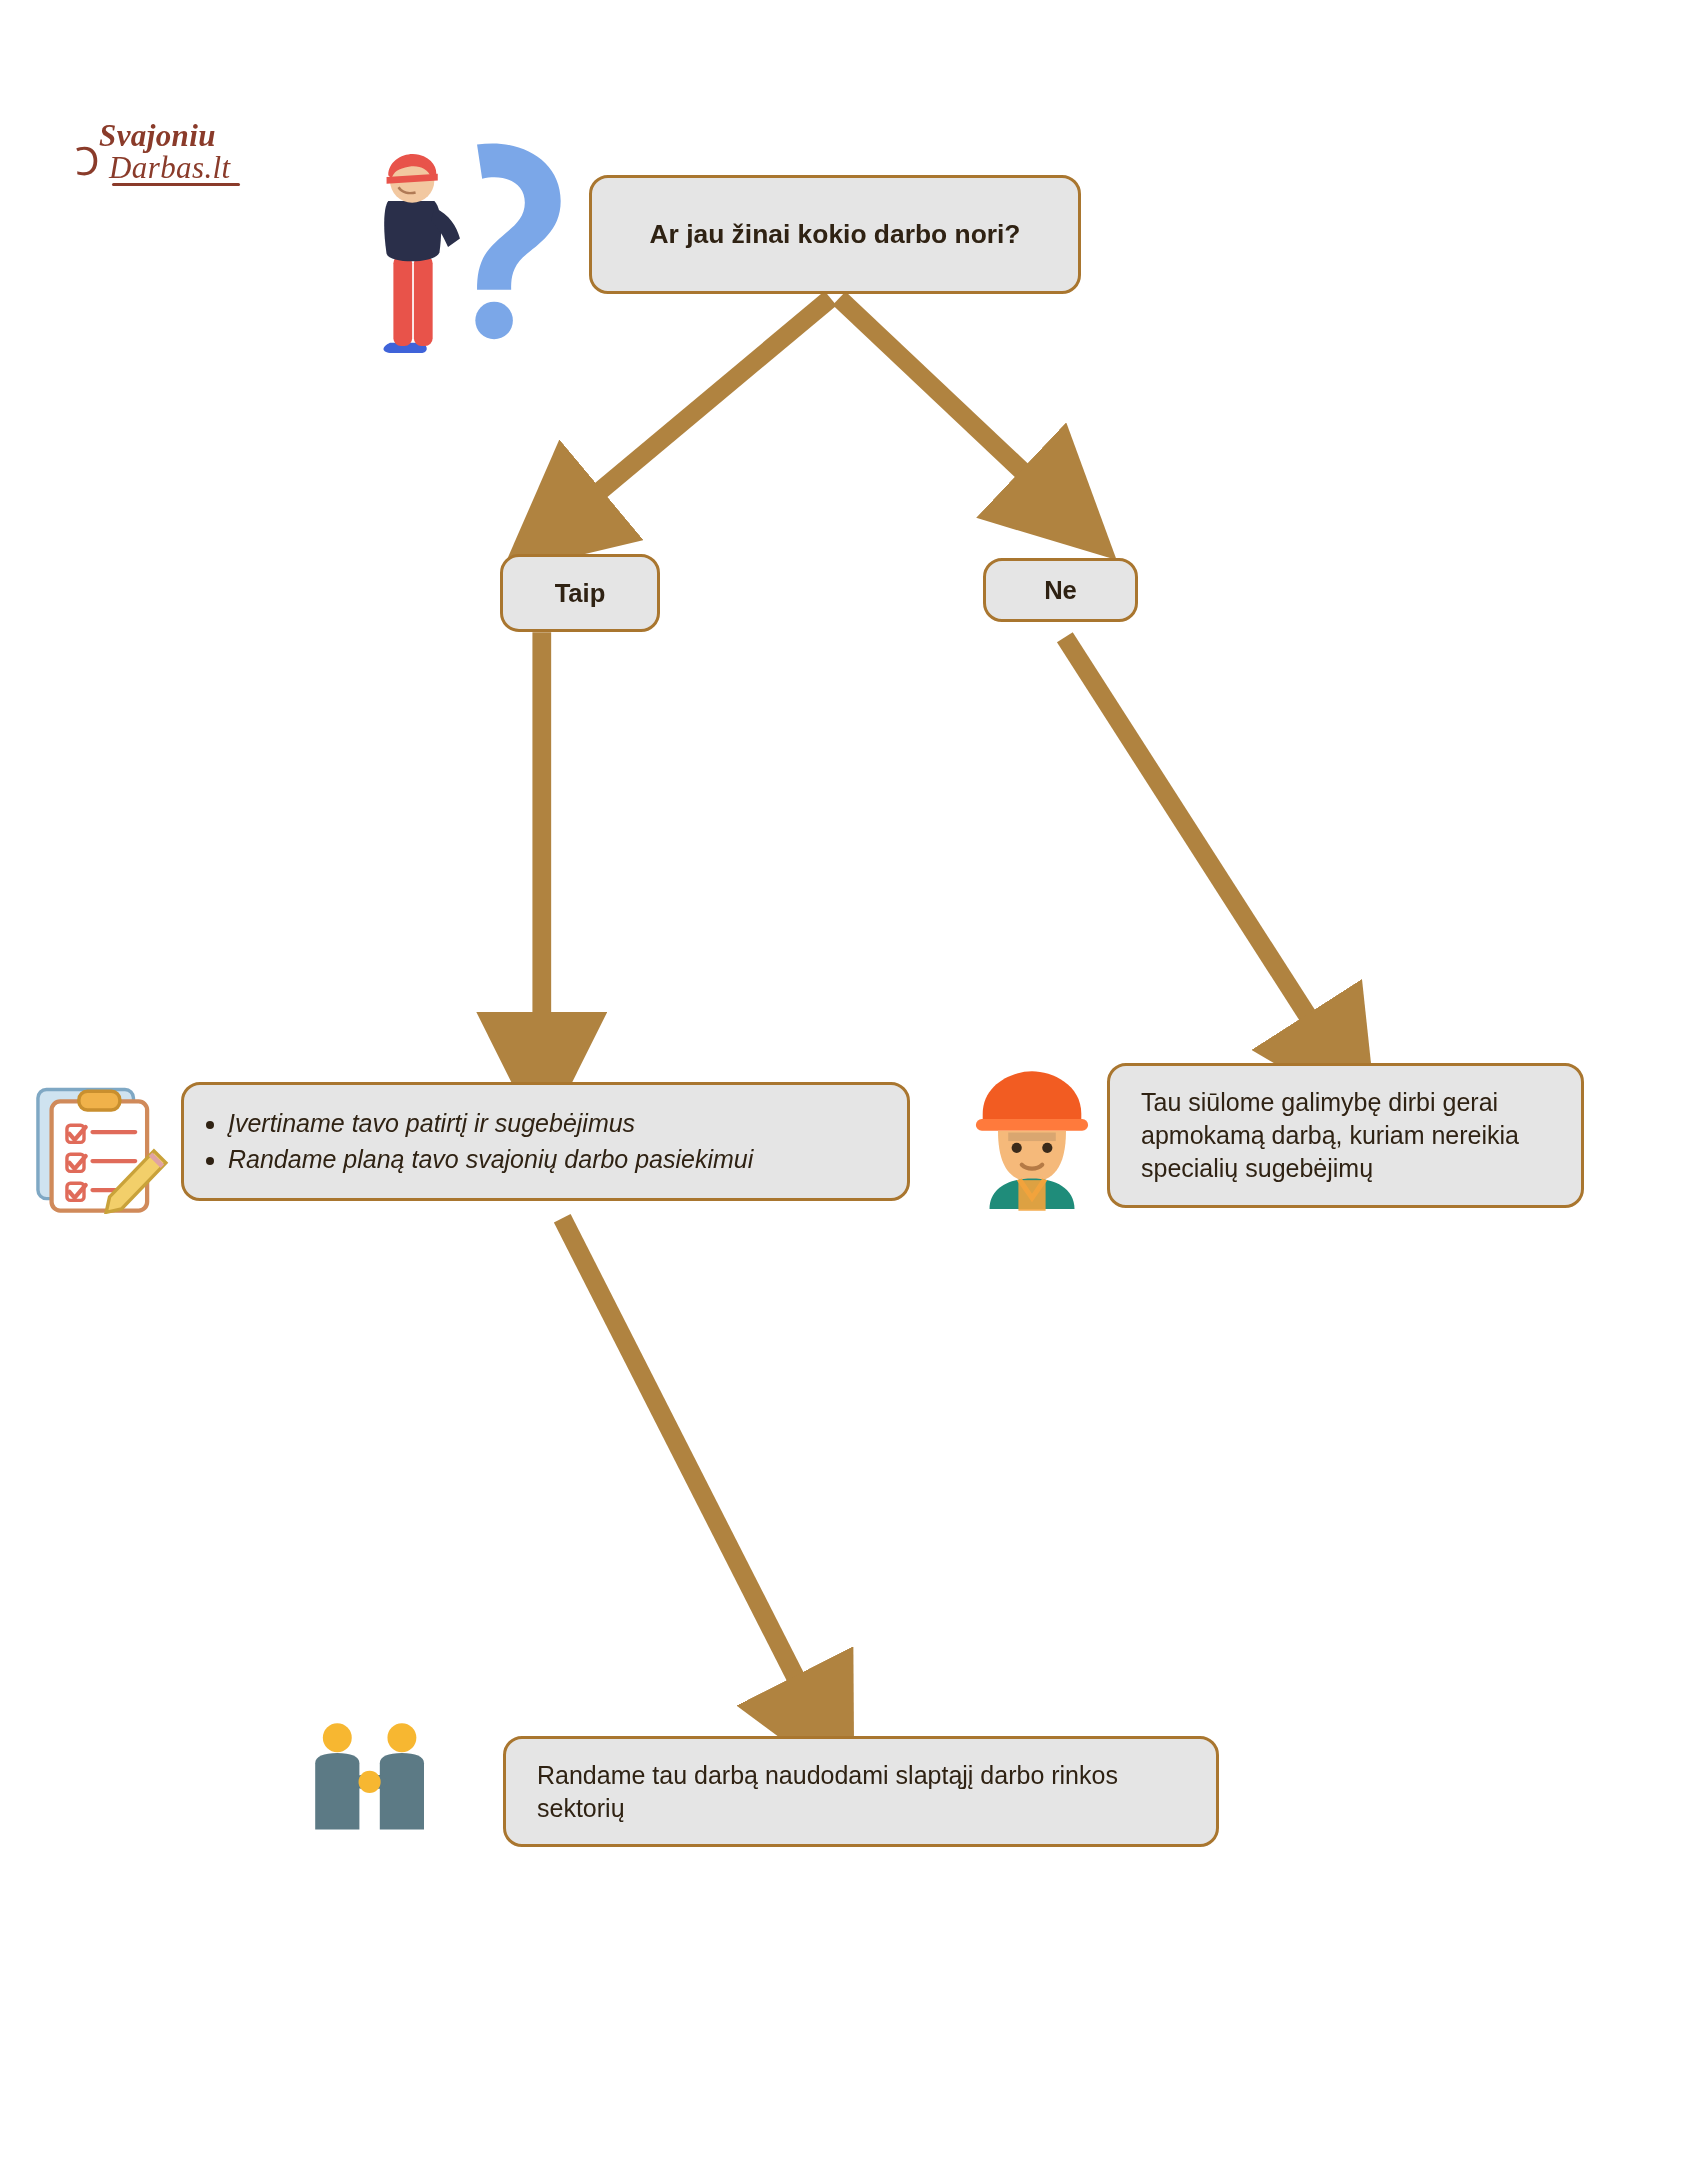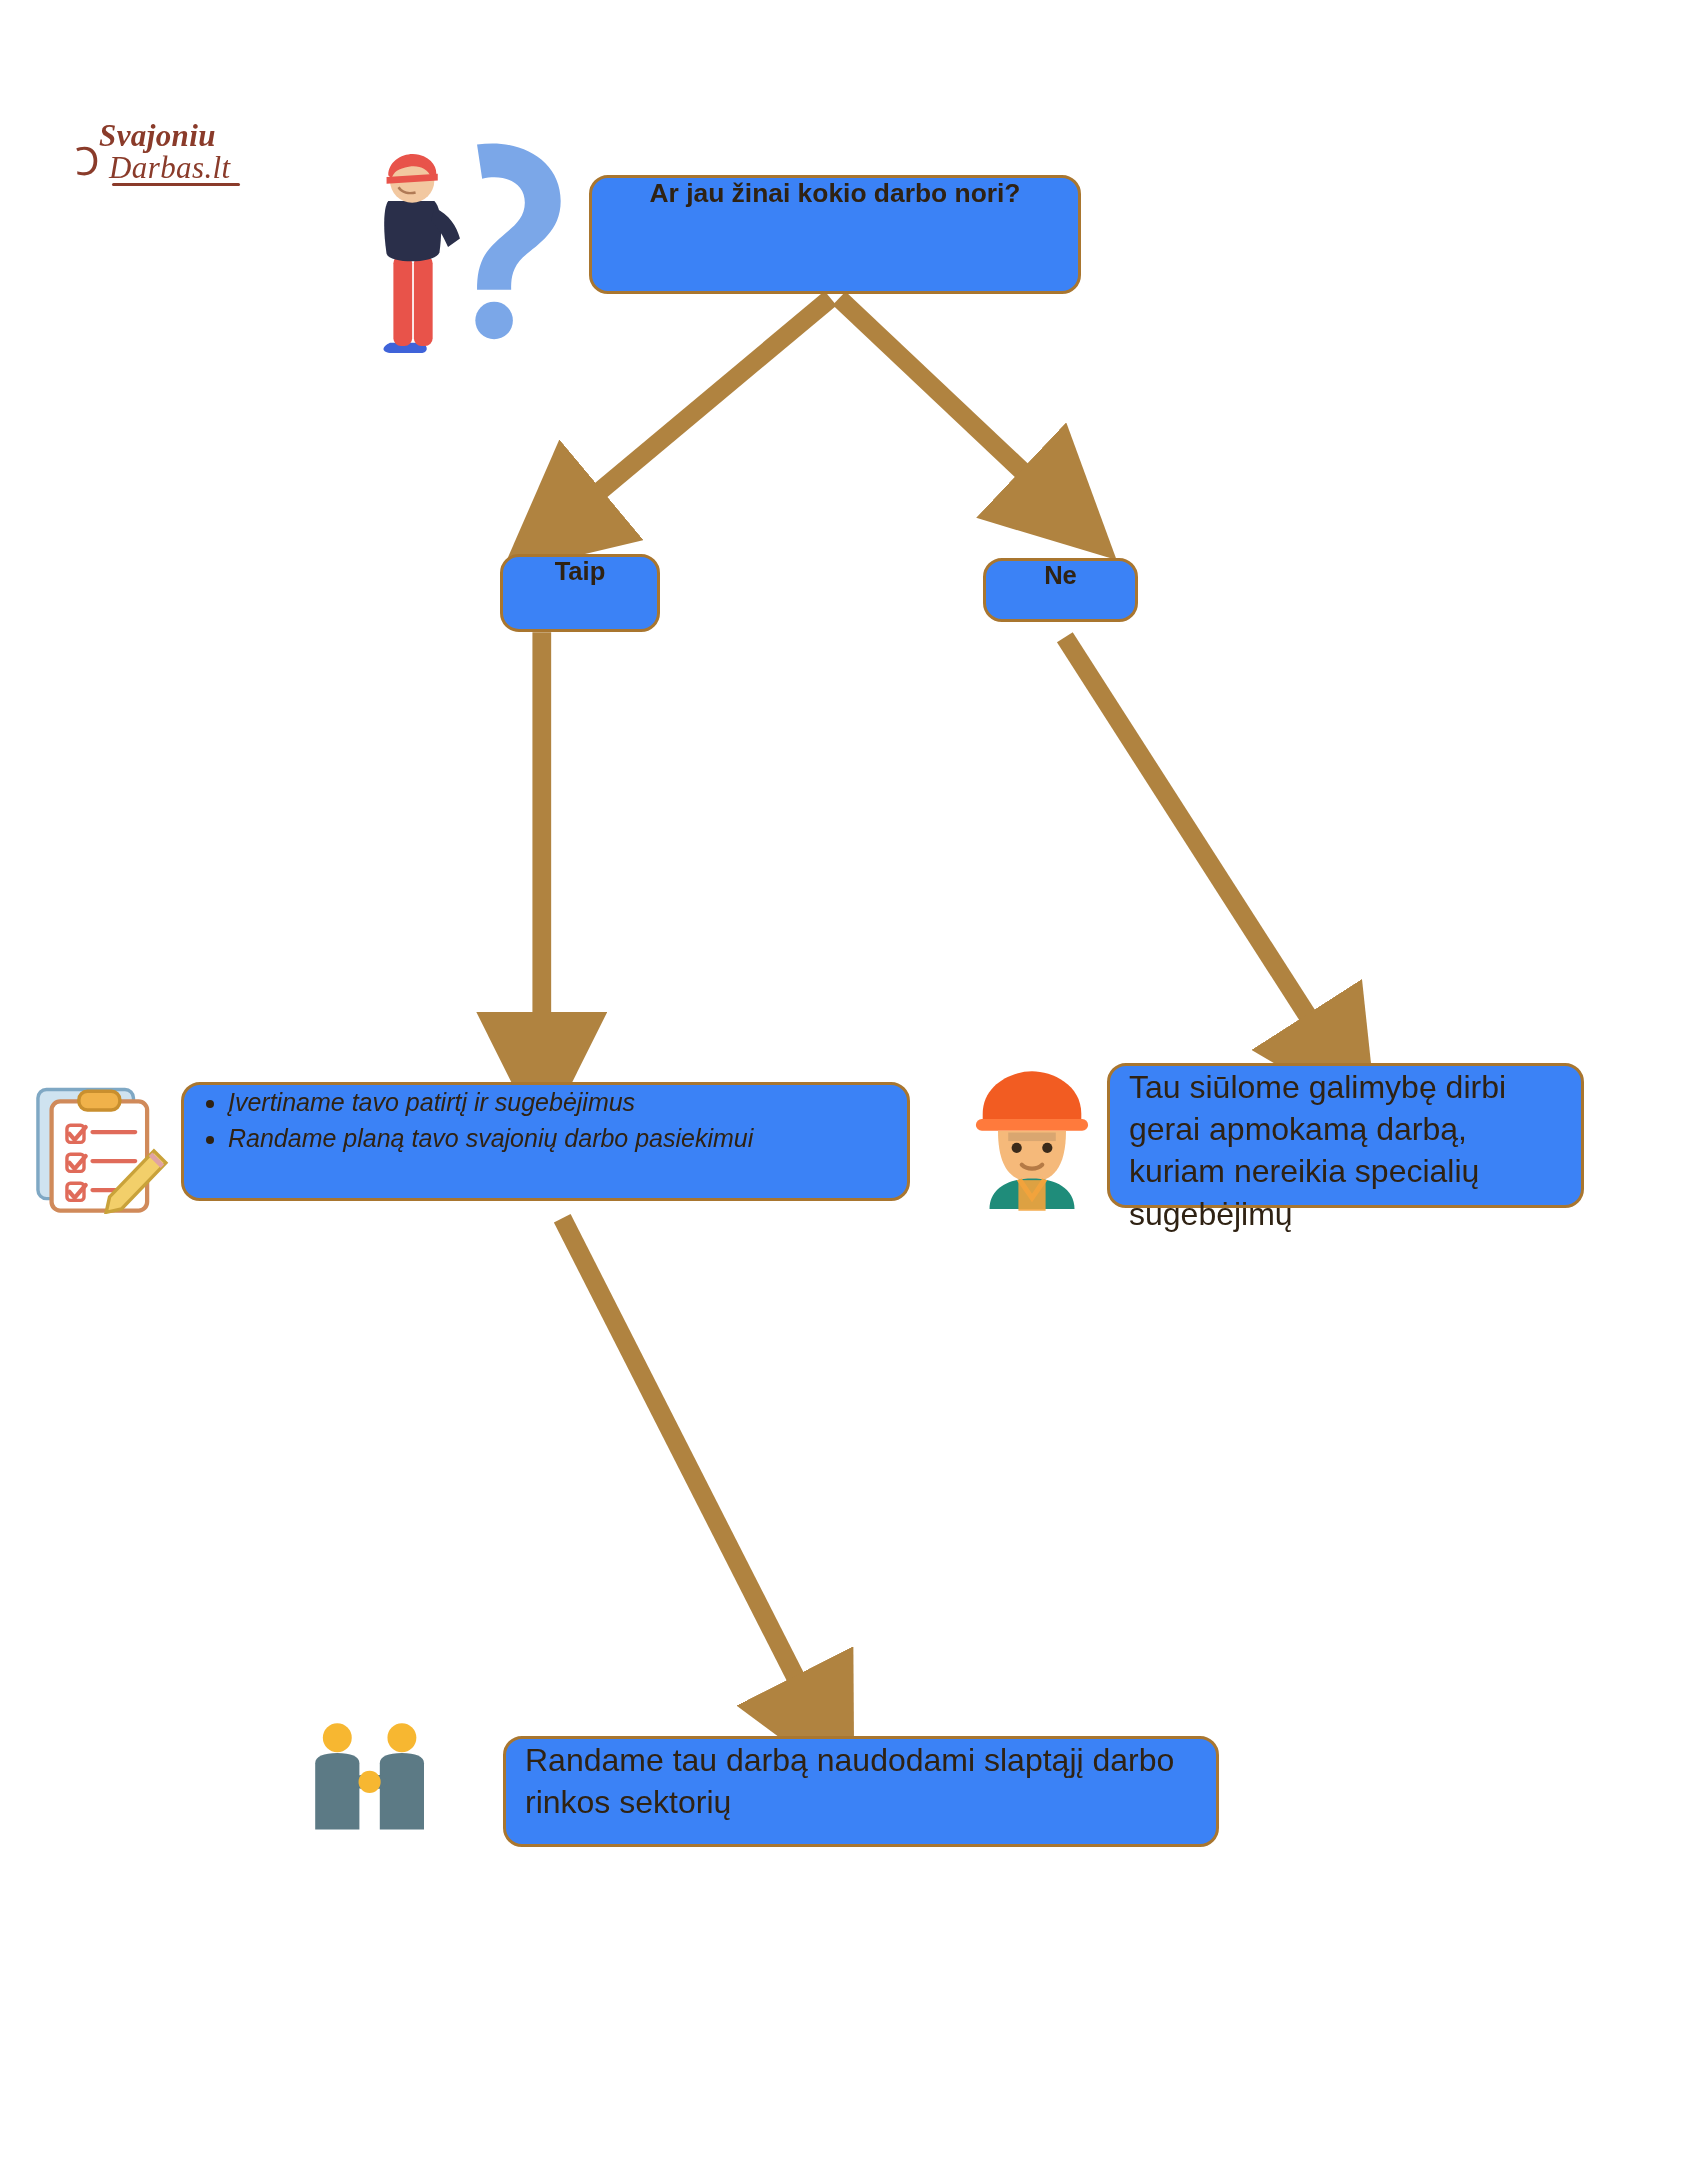--- a/index.html
+++ b/index.html
@@ -71,44 +71,44 @@
   .illus {
     position: absolute;
   }
 
   
   .node {
     position: absolute;
     box-sizing: border-box;
     border: 3.4px solid #a9762f;
     border-radius: 19px;
-    background: #3b82f6;
+    background: #e5e5e5;
     display: flex;
-    align-items: flex-start;
+    align-items: center;
   }
   .node.center {
     justify-content: center;
   }
   .node-title {
     font-size: 26.4px;
     font-weight: bold;
     color: #2f2213;
     text-align: center;
   }
   .node-label {
     font-size: 25.6px;
     font-weight: bold;
     color: #2f2213;
     text-align: center;
   }
   .node-text {
-    font-size: 32px;
+    font-size: 25px;
     line-height: 1.32;
     color: #2f2213;
-    padding: 0 19px;
+    padding: 0 31px;
   }
   ul.bullets {
     margin: 0;
     padding: 0 8.5px 0 44px;
     list-style: disc;
   }
   ul.bullets li {
     font-size: 25px;
     line-height: 1.42;
     color: #2f2213;

